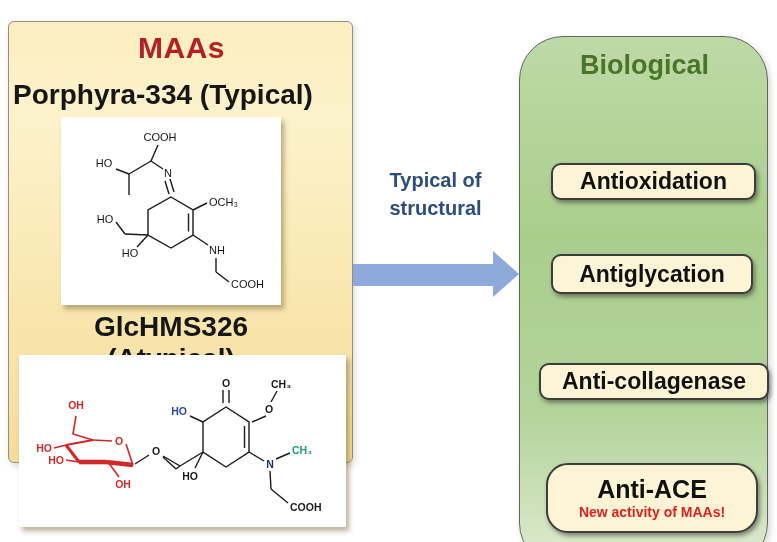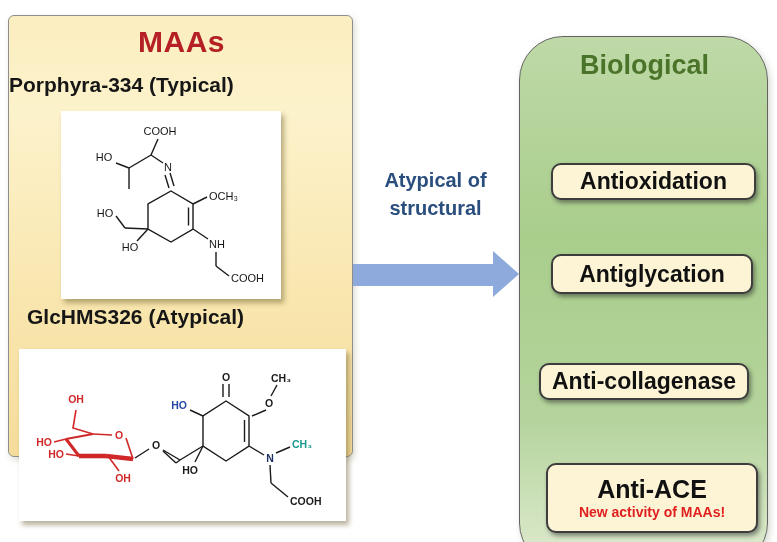--- a/index.html
+++ b/index.html
@@ -2,31 +2,31 @@
 <html><head>
 <meta charset="utf-8">
 <style>
   html,body{margin:0;padding:0;background:#ffffff;}
   .canvas{
     position:relative;width:777px;height:542px;background:#ffffff;overflow:hidden;
     font-family:"Liberation Sans",sans-serif;
   }
   
   .panel-left{
-    position:absolute;left:8px;top:15px;width:345px;height:442px;
+    position:absolute;left:8px;top:21px;width:345px;height:442px;
     border:1.5px solid #8e8e8e;border-radius:6px;box-sizing:border-box;
     background:linear-gradient(180deg,#fbeec0 0%,#fcf2cb 22%,#f9e7b0 62%,#f5dc9b 100%);
     box-shadow:2px 3px 6px rgba(120,110,70,.25);
   }
   .maas-title{
     position:absolute;left:0;top:9px;width:345px;text-align:center;
     font-size:30px;font-weight:bold;color:#b42025;letter-spacing:.5px;
   }
   .struct-heading{
-    position:absolute;font-size:21px;font-weight:bold;color:#161616;
+    position:absolute;text-align:center;font-size:28px;font-weight:bold;color:#161616;
   }
   .heading-1{left:0;top:57px;width:308px;}
   .heading-2{left:0;top:289px;width:288px;margin-left:18px;}
   .white-box{
     position:absolute;background:#ffffff;
     box-shadow:3px 4px 5px rgba(100,85,35,.45);
   }
   .box-1{left:52px;top:95px;width:220px;height:188px;}
   .box-2{left:10px;top:333px;width:327px;height:172px;}
   .struct-svg{display:block;width:100%;height:100%;}
@@ -56,22 +56,22 @@
     font-size:27px;line-height:33px;font-weight:bold;color:#4a7429;
   }
   .activity-box{
     position:absolute;display:flex;flex-direction:column;align-items:center;justify-content:center;
     background:#fcf4d5;border:2px solid #3d3d3d;border-radius:10px;box-sizing:border-box;
     box-shadow:2px 3px 4px rgba(40,40,40,.5);
     font-weight:bold;color:#111111;font-size:23px;
   }
   .act-1{left:31px;top:126px;width:205px;height:37px;}
   .act-2{left:31px;top:217px;width:202px;height:40px;}
-  .act-3{left:19px;top:326px;width:210px;height:37px;}
-  .act-4{left:26px;top:426px;width:212px;height:70px;}
+  .act-3{left:19px;top:326px;width:230px;height:37px;}
+  .act-4{left:26px;top:426px;width:212px;height:70px;border-radius:22px;}
   .ace-title{font-size:25px;line-height:28px;}
   .ace-note{font-size:14px;line-height:18px;font-weight:bold;color:#e01f1f;}
 </style>
 </head>
 <body>
 
 <div class="canvas">
 
   <div class="panel-left">
     <div class="maas-title">MAAs</div>
@@ -162,21 +162,21 @@
           <text class="atom-b c-navy" x="251" y="113" text-anchor="middle">N</text>
           <text class="atom-b c-teal" x="283" y="99" text-anchor="middle">CH₃</text>
           <text class="atom-b c-black" x="271" y="156" text-anchor="start">COOH</text>
           <text class="atom-b c-black" x="171" y="125" text-anchor="middle">HO</text>
         </g>
       </svg>
     </div>
   </div>
 
   <div class="mid-question">
-    <div>Atypical of</div>
+    <div>Typical of</div>
     <div>structural</div>
   </div>
   <svg class="mid-arrow" viewBox="0 0 168 50">
     <polygon points="0,14 140,14 140,1 166,24 140,47 140,36 0,36" fill="#8ea9db"></polygon>
   </svg>
 
   <div class="panel-right">
     <div class="bio-title">
       <div>Biological</div>
     </div>

